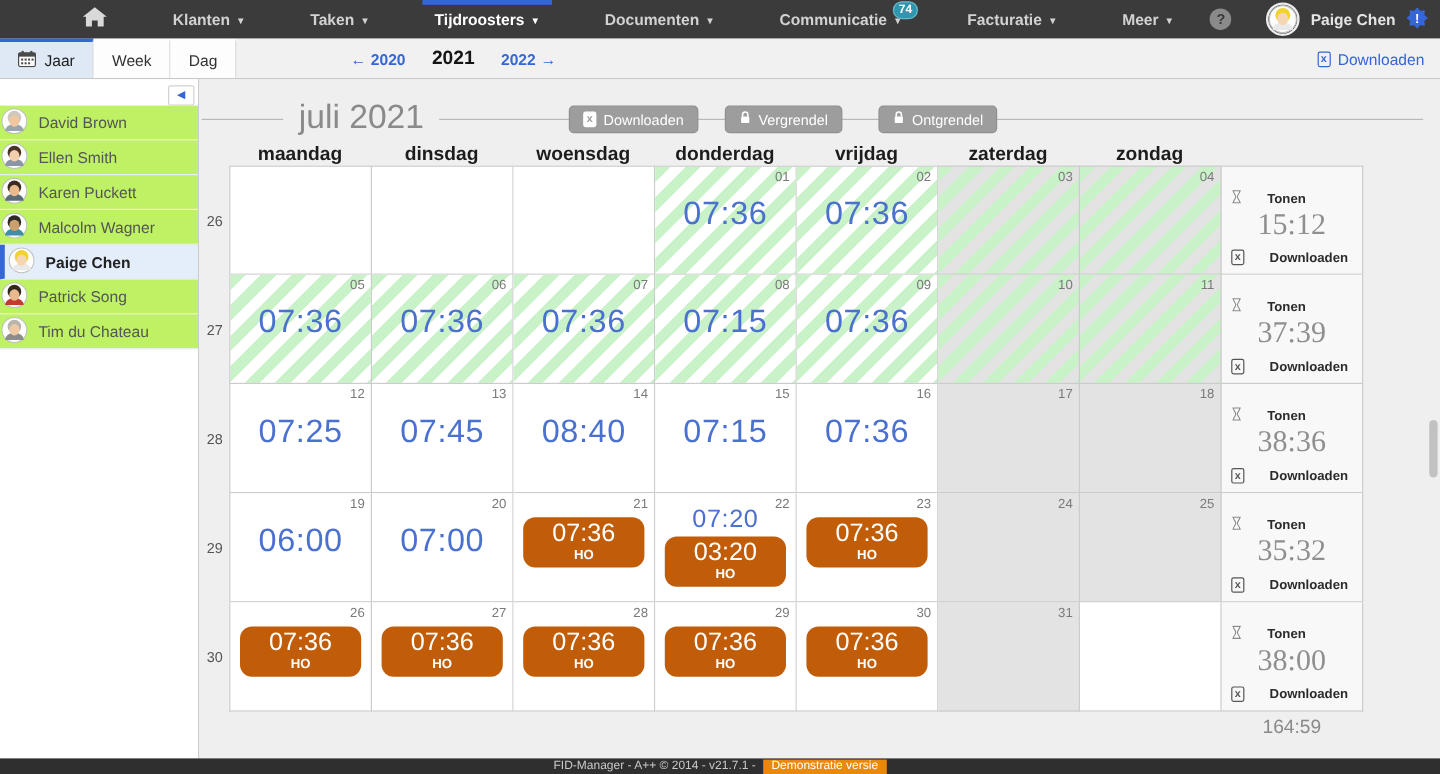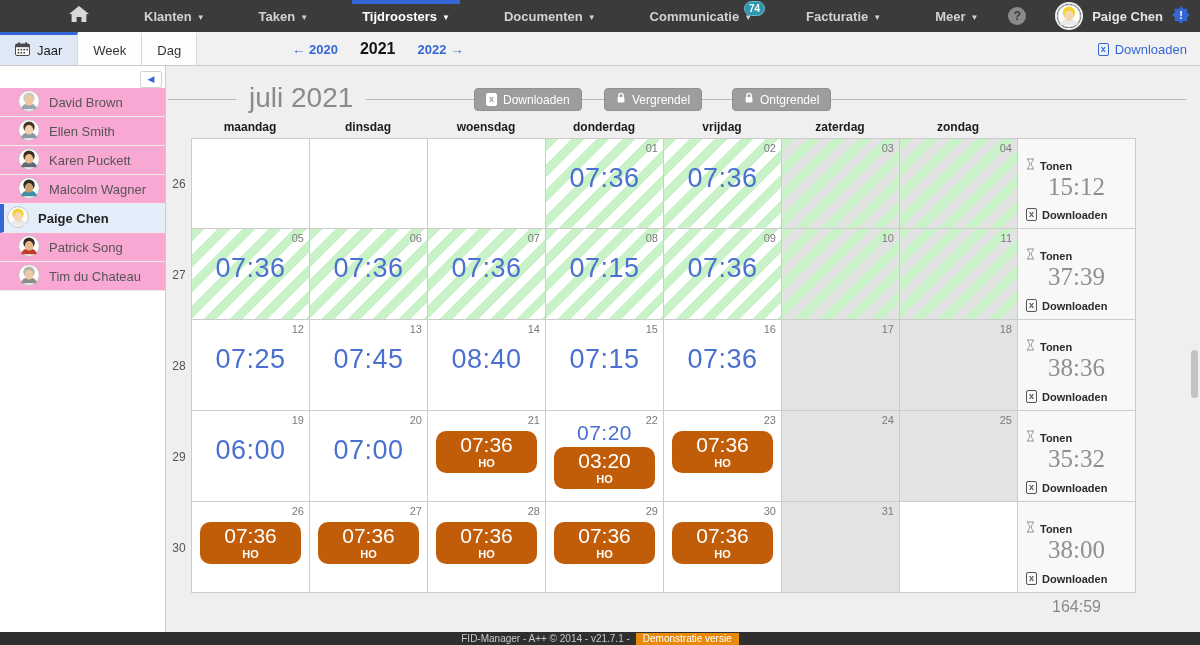--- a/index.html
+++ b/index.html
@@ -24,52 +24,52 @@
   .tabbar { position:absolute; top:32px; left:0; right:0; height:34px; background:#f1f1f1; border-bottom:1px solid #c9c9c9; display:flex; align-items:stretch; }
   .vtab { display:flex; align-items:center; gap:7px; padding:0 15px; font-size:13px; color:#333; background:#fdfdfd; border-right:1px solid #d9d9d9; border-top:3px solid transparent; cursor:pointer; }
   .vtab.active { background:#dfe9f6; border-top-color:#3566d6; font-weight:normal; color:#1d1d1d; }
   .yearnav { position:absolute; left:292px; top:0; height:34px; display:flex; align-items:center; gap:22px; }
   .ylink { color:#3566d6; font-size:13px; font-weight:bold; display:flex; align-items:center; gap:4px; }
   .ycur { font-size:16px; font-weight:bold; color:#151515; }
   .top-dl { position:absolute; right:13px; top:0; height:34px; display:flex; align-items:center; gap:6px; color:#3566d6; font-size:13px; }
 
   
   .sidebar { position:absolute; top:66px; left:0; width:166px; bottom:13px; background:#fff; border-right:1px solid #ccc; padding-top:22px; }
-  .person { height:29px; display:flex; align-items:center; gap:9px; padding-left:18px; border-bottom:1px solid #ececec; font-size:13px; color:#555; background:#f9a8d4; cursor:pointer; }
+  .person { height:29px; display:flex; align-items:center; gap:9px; padding-left:1px; border-bottom:1px solid #ececec; font-size:13px; color:#555; background:#bef264; cursor:pointer; }
   .person.sel { background:#e4edfa; border-left:4px solid #3566d6; padding-left:3px; font-weight:bold; color:#222; }
   .collapse-btn { position:absolute; left:140px; top:71px; width:22px; height:17px; background:#fff; border:1px solid #d2d2d2; border-radius:2px; color:#3566d6; font-size:9px; line-height:14px; text-align:center; cursor:pointer; z-index:4; }
 
   
   .main { position:absolute; left:166px; top:66px; right:0; bottom:13px; background:#efefef; }
   .cal-header { position:relative; height:54px; }
   .cal-line { position:absolute; left:2px; right:14px; top:33px; height:1px; background:#b9b9b9; }
   .cal-title { position:absolute; left:70px; top:16px; font-size:28px; font-weight:normal; color:#8a8a8a; background:#efefef; padding:0 13px; }
   .gbtn { position:absolute; top:22px; height:23px; display:flex; align-items:center; gap:6px; padding:0 11px; background:#9d9d9d; border:1px solid #909090; border-radius:4px; color:#fff; font-size:12px; cursor:pointer; }
   #btn-download { left:308px; } #btn-lock { left:438px; } #btn-unlock { left:566px; }
 
   .day-headers { display:flex; margin-left:25px; height:18px; }
-  .dh { width:118px; text-align:center; font-size:12px; font-weight:bold; color:#1c1c1c; }
+  .dh { width:118px; text-align:center; font-size:16px; font-weight:bold; color:#1c1c1c; }
 
   #weeks { margin-left:1px; }
   .week-row { display:flex; }
   .wnum { width:24px; display:flex; align-items:center; justify-content:center; font-size:12px; color:#555; }
   .cell { position:relative; width:118px; height:91px; background:#fff; border-right:1px solid #ccc; border-bottom:1px solid #ccc; display:flex; flex-direction:column; align-items:center; }
   .week-row .cell:nth-child(2) { border-left:1px solid #ccc; width:119px; }
   .cell.bt, .sum.bt { border-top:1px solid #ccc; }
   .cell.gray { background:#e3e3e3; }
   .cell.striped { background-image:repeating-linear-gradient(135deg,#c9f2c9 0 9px,rgba(255,255,255,0) 9px 18px); }
   .dnum { position:absolute; top:3px; right:5px; font-size:11px; color:#7a7a7a; }
   .time { font-size:27px; color:#4a70d0; margin-top:24px; letter-spacing:0.5px; }
   .time.small { font-size:21px; margin-top:10px; }
   .pill { margin-top:20px; width:101px; background:#c15d08; border-radius:10px; padding:2px 0 4px; display:flex; flex-direction:column; align-items:center; cursor:pointer; }
   .pill.after { margin-top:2px; }
   .ptime { font-size:21px; color:#fff; }
   .ptag { font-size:11px; font-weight:bold; color:#fff; }
   .sum { width:118px; height:91px; background:#f8f8f8; border-right:1px solid #ccc; border-bottom:1px solid #ccc; display:flex; flex-direction:column; padding:0 8px; }
-  .tonen, .sdl { display:flex; align-items:flex-end; gap:5px; font-size:11px; font-weight:bold; color:#2b2b2b; }
+  .tonen, .sdl { display:flex; align-items:center; gap:21px; font-size:11px; font-weight:bold; color:#2b2b2b; }
   .tonen { margin-top:19px; }
   .big { font-size:25px; color:#8f8f8f; margin:1px auto 0;font-family:Liberation Serif, serif; }
   .sdl { margin-top:auto; margin-bottom:7px; }
   .xic { display:inline-block; width:11px; height:13px; border:1px solid currentColor; border-radius:2px; font-size:9px; line-height:11px; text-align:center; font-weight:bold; font-style:normal; }
   .grand-total { margin-left:25px; width:944px; text-align:right; padding-right:34px; font-size:16px; color:#8a8a8a; margin-top:5px; }
   .scroll-thumb { position:absolute; right:2px; top:284px; width:7px; height:48px; background:#c2c2c2; border-radius:4px; cursor:pointer; }
 
   
   .footer { position:absolute; left:0; right:0; bottom:0; height:13px; background:#2f2f2f; color:#c9c9c9; font-size:10px; display:flex; align-items:center; justify-content:center; gap:6px; }
   .demo-badge { background:#e8890c; color:#fff; padding:0 7px; line-height:12px; font-size:10px; }

